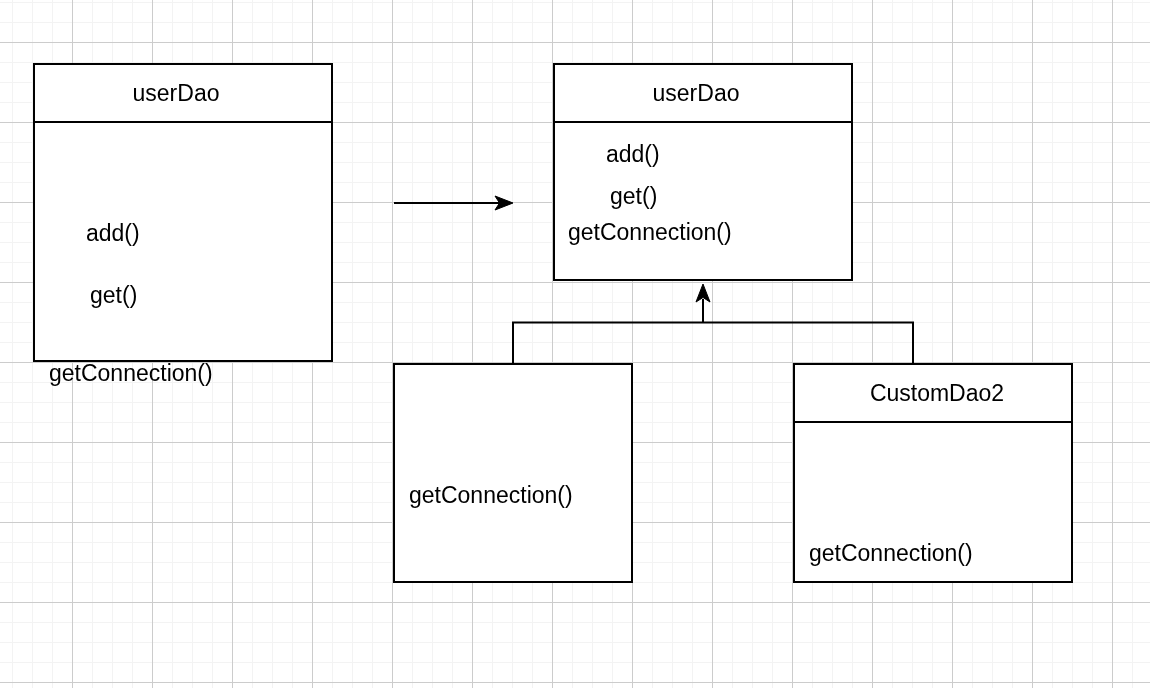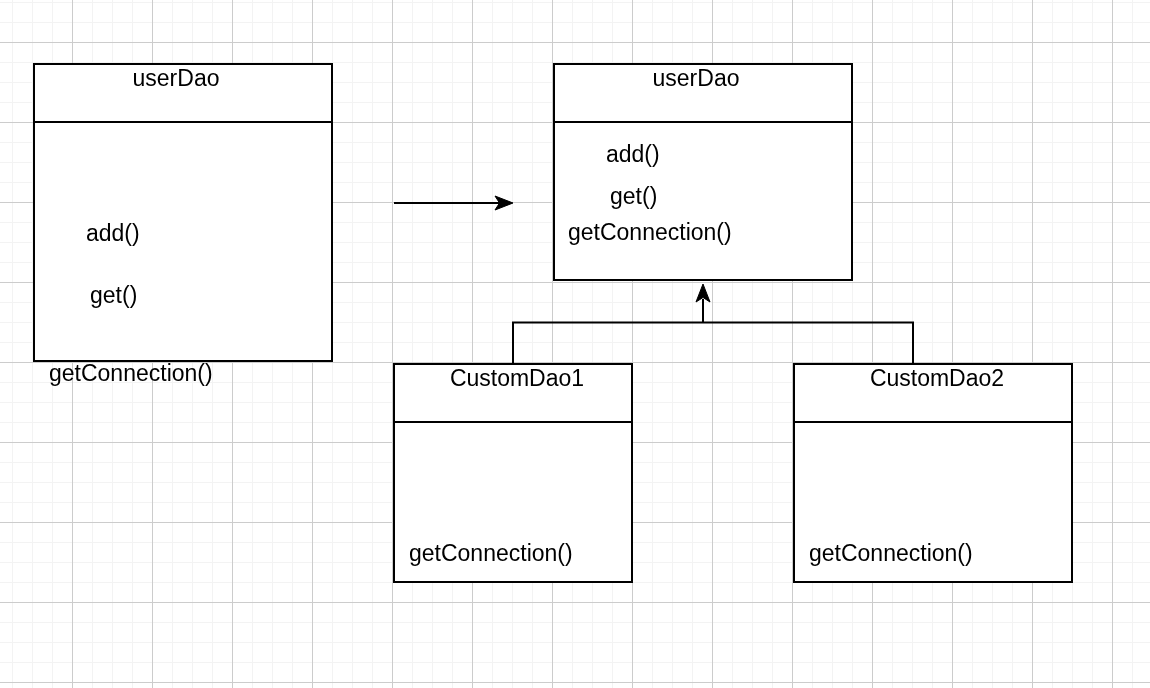--- a/index.html
+++ b/index.html
@@ -49,20 +49,21 @@
     font-size: 23px;
   }
   .box-userdao-left  { left: 33px;  top: 63px;  width: 300px; height: 299px; }
   .box-userdao-right { left: 553px; top: 63px;  width: 300px; height: 218px; }
   .box-customdao1    { left: 393px; top: 363px; width: 240px; height: 220px; }
   .box-customdao2    { left: 793px; top: 363px; width: 280px; height: 220px; }
   .uml-header {
     height: 56px;
     border-bottom: 2px solid var(--stroke);
     display: flex;
+    align-items: center;
     justify-content: center;
     white-space: nowrap;
     padding-left: 8px;
   }
   .box-userdao-left .uml-header span,
   .box-userdao-right .uml-header span { transform: translateX(-11px); }
   .uml-body { position: relative; height: calc(100% - 58px); }
   .uml-method {
     position: absolute;
     line-height: 28px;
@@ -110,23 +111,20 @@
       <span>userDao</span>
     </div>
     <div class="uml-body">
       <span class="uml-method m0">add()</span>
       <span class="uml-method m1">get()</span>
       <span class="uml-method m2">getConnection()</span>
     </div>
   </div>
 
   <div class="uml-box box-customdao1">
-    <div class="uml-header">
-      <span>CustomDao1</span>
-    </div>
     <div class="uml-body">
       <span class="uml-method m0">getConnection()</span>
     </div>
   </div>
 
   <div class="uml-box box-customdao2">
     <div class="uml-header">
       <span>CustomDao2</span>
     </div>
     <div class="uml-body">

